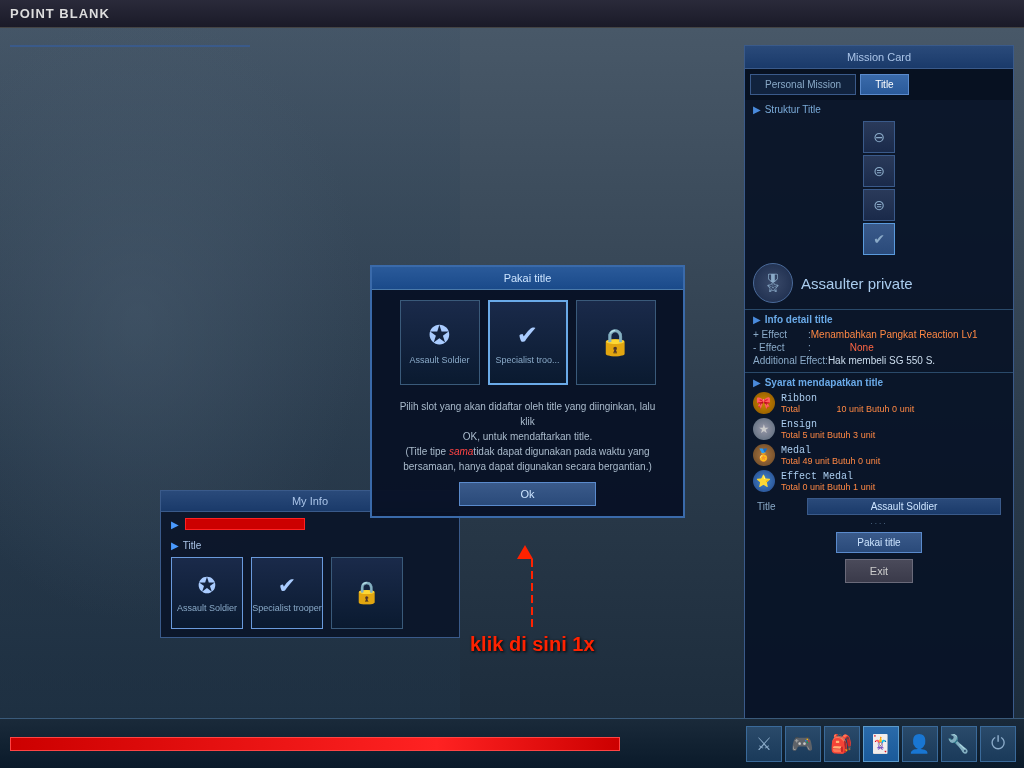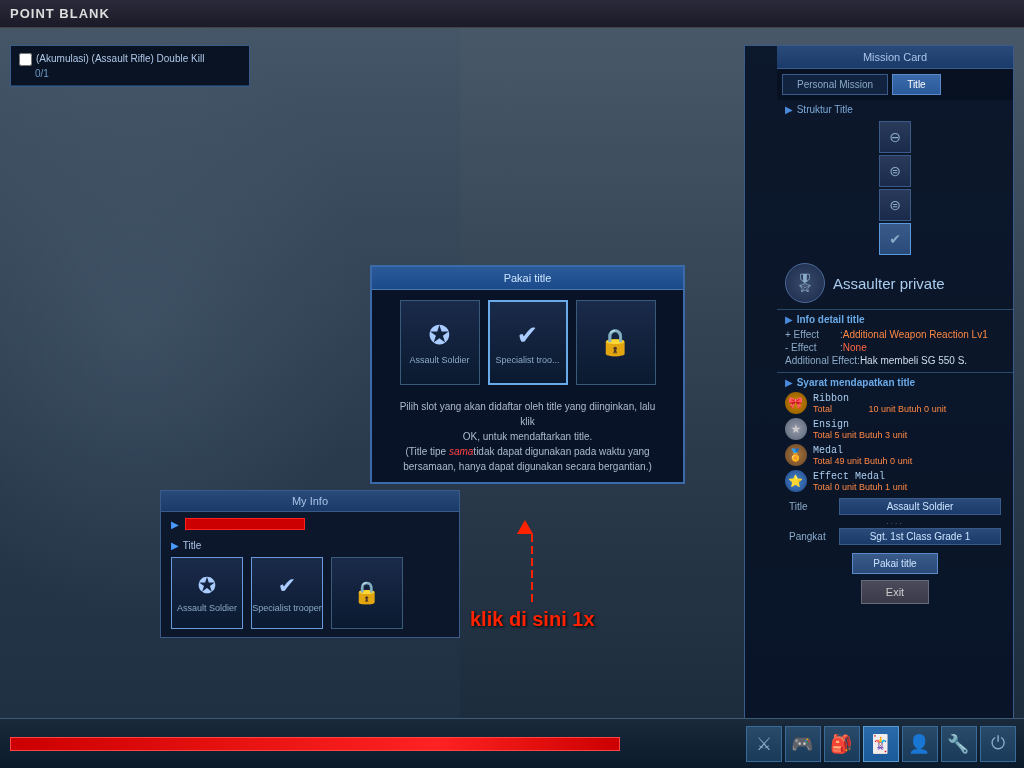--- a/index.html
+++ b/index.html
@@ -169,21 +169,20 @@
 
     
     .mission-card {
       position: absolute;
       top: 45px;
       right: 10px;
       width: 270px;
       height: 700px;
       background: rgba(8,18,38,0.92);
       border: 1px solid #3a5a8a;
-      padding-left: 32px;
     }
     .mc-header {
       background: linear-gradient(180deg, #2a4a7a 0%, #1a3a6a 100%);
       text-align: center;
       padding: 5px;
       color: #aac4e8;
       font-size: 11px;
       border-bottom: 1px solid #3a5a8a;
     }
     .mc-tabs {
@@ -276,21 +275,21 @@
     .info-row {
       display: flex;
       align-items: flex-start;
       gap: 0;
       margin-bottom: 2px;
       font-size: 10px;
     }
     .info-key { color: #8aaac8; min-width: 55px; }
     .info-colon { color: #8aaac8; }
     .info-val { color: #ff8844; }
-    .info-val.none { color: #ff6644; }
+    .info-val.none { color: #ff6644; margin-left: 39px; }
     .add-effect-key { color: #8aaac8; min-width: 55px; font-size: 10px; }
 
     .syarat-section {
       padding: 4px 8px;
       border-top: 1px solid #2a4a6a;
     }
     .syarat-row {
       display: flex;
       align-items: center;
       gap: 6px;
@@ -426,21 +425,21 @@
       background: linear-gradient(180deg, #3a5a8a 0%, #2a4a7a 100%);
       border: 1px solid #5a8acc;
       color: #cce4ff;
       font-size: 11px;
       cursor: pointer;
     }
 
     
     .annotation {
       position: absolute;
-      top: 520px;
+      top: 545px;
       left: 470px;
       pointer-events: none;
     }
     .annotation-text {
       color: #ff2200;
       font-size: 20px;
       font-weight: bold;
       margin-top: 4px;
       text-shadow: 1px 1px 3px #000;
       white-space: nowrap;
@@ -518,27 +517,20 @@
 
   <div class="top-bar">
     <div class="logo-area">
       <span class="logo-text">POINT BLANK</span>
     </div>
   </div>
 
   <div class="soldier-bg"></div>
 
   <div class="mission-notice">
-    <div class="mission-item">
-      <label>
-        <input type="checkbox" style="">
-        <span class="mission-text">(Akumulasi) (Assault Rifle) Double Kill</span>
-      </label>
-      <div class="mission-progress">0/1</div>
-    </div>
   </div>
 
   <div class="my-info">
     <div class="my-info-header">My Info</div>
     <div class="hp-bar-container">
       <span class="arrow-right">▶</span>
       <div class="hp-bar"></div>
     </div>
     <div class="title-section">
       <div class="title-label">
@@ -584,21 +576,21 @@
     </div>
 
     <div class="info-section">
       <div class="info-header-row">
         <span class="blue-arrow">▶</span>
         <span class="section-title">Info detail title</span>
       </div>
       <div class="info-row">
         <span class="info-key">+ Effect</span>
         <span class="info-colon">:</span>
-        <span class="info-val">Additional Weapon Reaction Lv1</span>
+        <span class="info-val">Menambahkan Pangkat Reaction Lv1</span>
       </div>
       <div class="info-row">
         <span class="info-key">- Effect</span>
         <span class="info-colon">:</span>
         <span class="info-val none">None</span>
       </div>
       <div class="info-row">
         <span class="add-effect-key">Additional Effect:</span>
         <span class="info-colon"></span>
         <span style="color:#ccddee;font-size:10px;">Hak membeli SG 550 S.</span>
@@ -665,24 +657,20 @@
             <span> unit</span>
           </div>
         </div>
       </div>
 
       <div class="title-info-row">
         <span class="title-key">Title</span>
         <div class="title-val">Assault Soldier</div>
       </div>
       <div class="dots">....</div>
-      <div class="pangkat-row">
-        <span class="title-key">Pangkat</span>
-        <div class="title-val">Sgt. 1st Class Grade 1</div>
-      </div>
       <button class="pakai-title-btn">Pakai title</button>
       <button class="exit-btn">Exit</button>
     </div>
   </div>
 
   <div class="modal">
     <div class="modal-header">Pakai title</div>
     <div class="modal-slots">
       <div class="modal-slot">
         <span class="slot-icon">✪</span>
@@ -695,20 +683,21 @@
       <div class="modal-slot locked">
         <span class="slot-icon">🔒</span>
       </div>
     </div>
     <div class="modal-text">
       <span>Pilih slot yang akan didaftar oleh title yang diinginkan, lalu klik</span><br>
       <span>OK, untuk mendaftarkan title.</span><br>
       <span>(Title tipe </span><span class="highlight">sama</span><span>tidak dapat digunakan pada waktu yang</span><br>
       <span>bersamaan, hanya dapat digunakan secara bergantian.)</span>
     </div>
+    <button class="modal-ok-btn">Ok</button>
   </div>
 
   <div class="annotation">
     <div class="arrow-head"></div>
     <div style="width:2px;height:70px;background:repeating-linear-gradient(180deg,#ff2200 0px,#ff2200 8px,transparent 8px,transparent 12px);margin:0 auto;"></div>
     <div class="annotation-text">klik di sini 1x</div>
   </div>
 
   <div class="taskbar">
     <div class="xp-bar-area">

